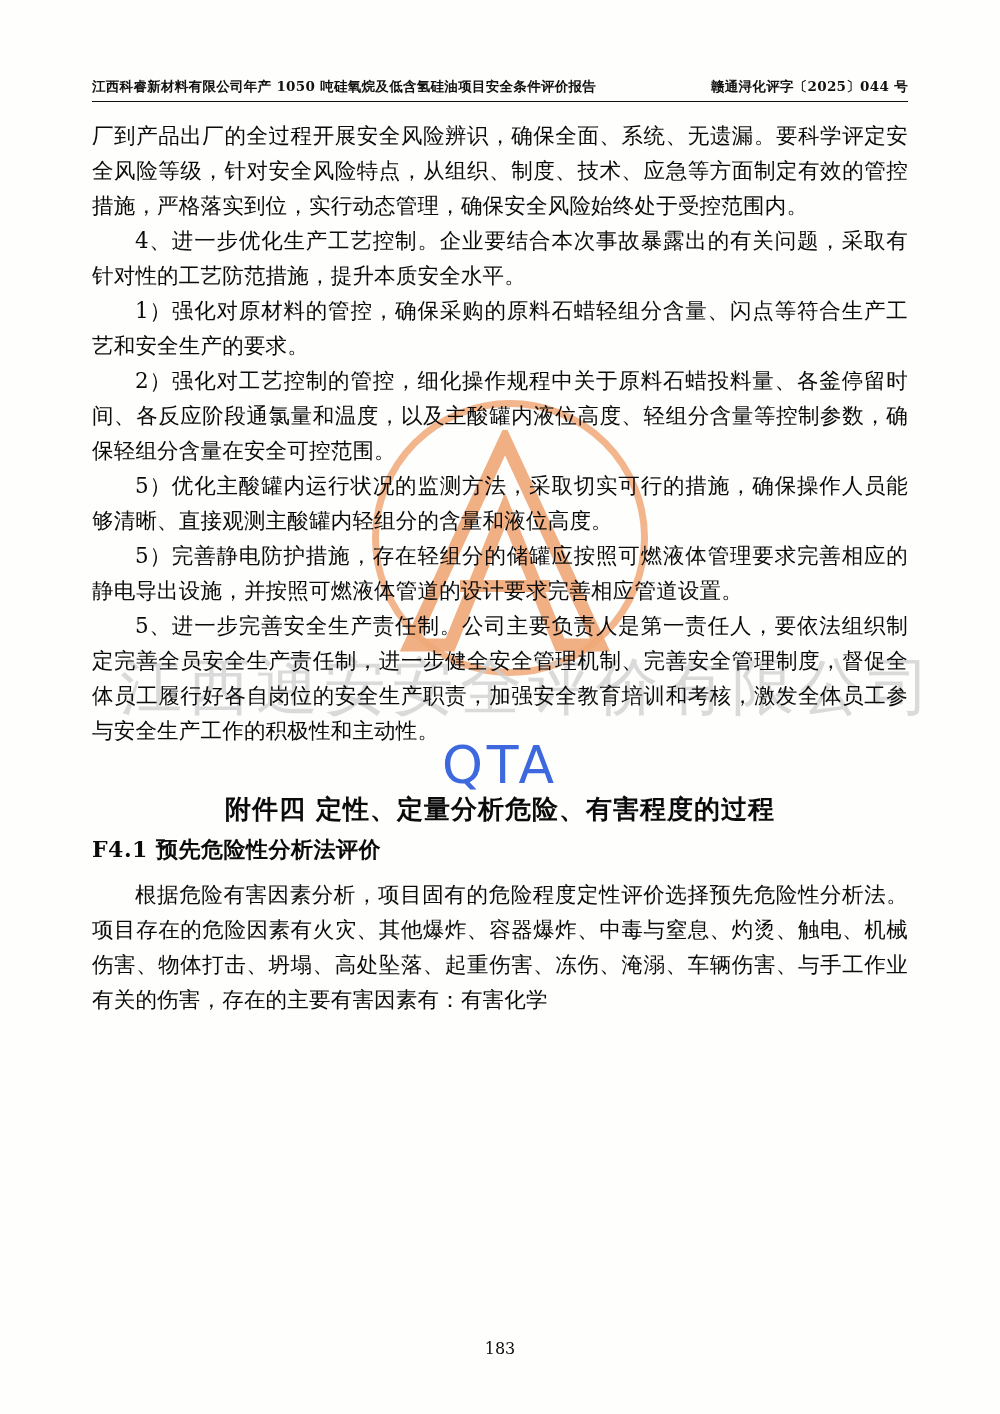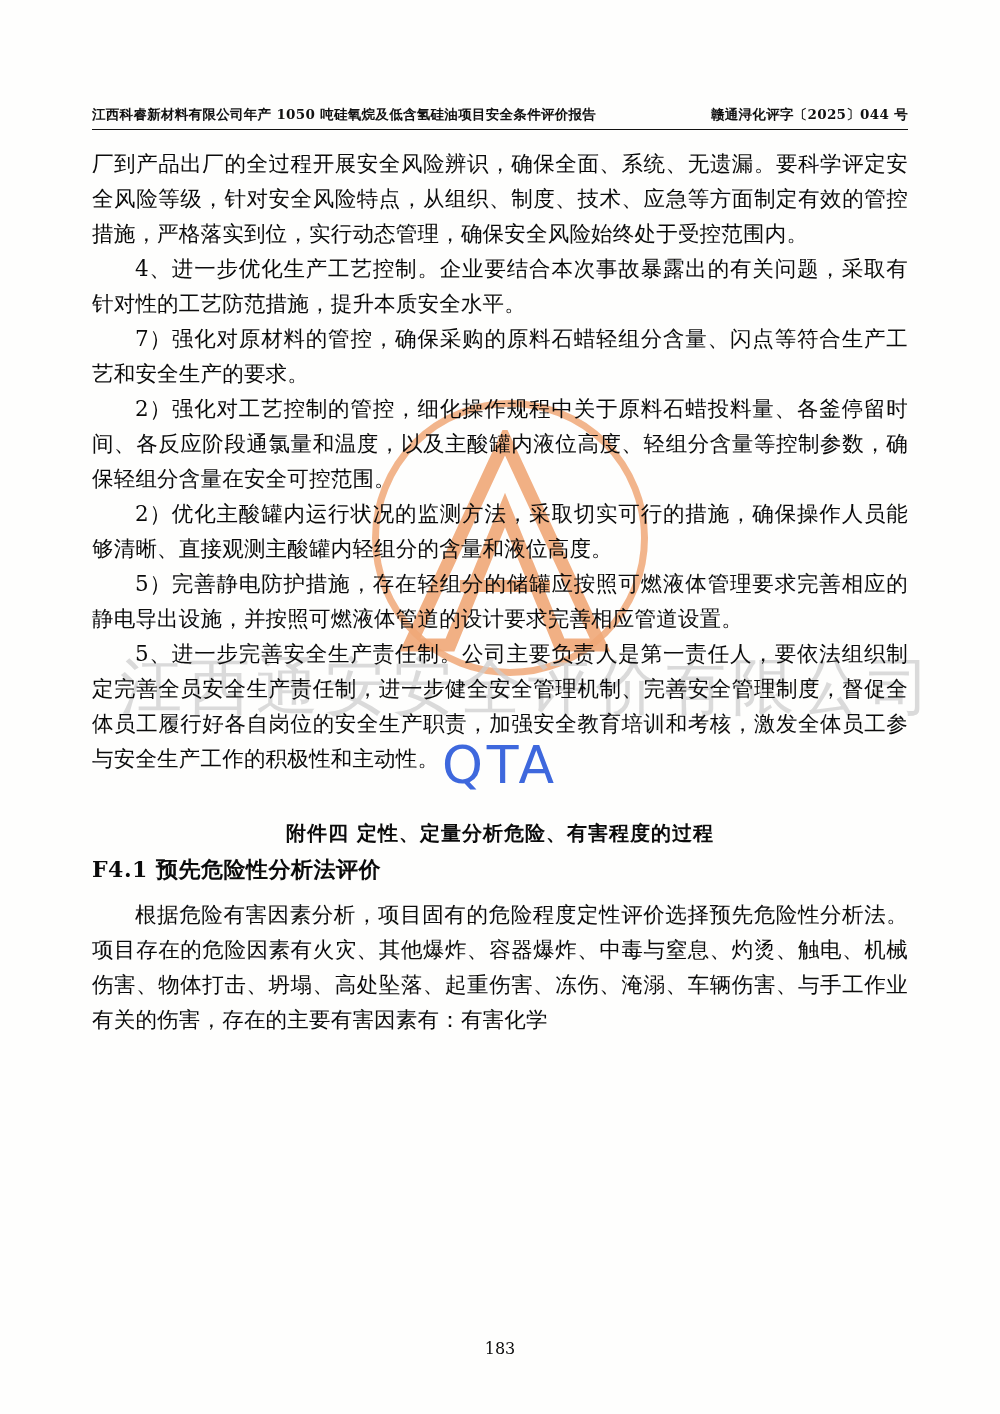--- a/index.html
+++ b/index.html
@@ -71,21 +71,21 @@
   }
 
   
   .content {
     position: relative;
     z-index: 10;
     padding: 0 92px;
   }
   .header {
     position: relative;
-    padding-top: 106px;
+    padding-top: 78px;
     display: flex;
     justify-content: space-between;
     align-items: flex-end;
     font-size: 13.5px;
     font-family: "DejaVu Serif", "Liberation Serif", serif;
     font-weight: bold;
     letter-spacing: .3px;
     color: #111;
     gap: 36px;
   }
@@ -106,21 +106,21 @@
     letter-spacing: .2px;
   }
   .body-text p {
     margin: 0;
   }
   .indent { text-indent: 2em; }
 
   .section-title {
     margin-top: 44px;
     text-align: center;
-    font-size: 20px;
+    font-size: 26px;
     font-weight: bold;
     letter-spacing: 1px;
   }
   .sub-title {
     margin-top: 8px;
     font-size: 22px;
     font-weight: bold;
     letter-spacing: .5px;
   }
   .after-title { margin-top: 12px; }
@@ -154,23 +154,23 @@
 
     <div class="header">
       <div class="header-left">江西科睿新材料有限公司年产 1050 吨硅氧烷及低含氢硅油项目安全条件评价报告</div>
       <div class="header-right">赣通浔化评字〔2025〕044 号</div>
     </div>
     <div class="header-rule"></div>
 
     <div class="body-text">
       <p>厂到产品出厂的全过程开展安全风险辨识，确保全面、系统、无遗漏。要科学评定安全风险等级，针对安全风险特点，从组织、制度、技术、应急等方面制定有效的管控措施，严格落实到位，实行动态管理，确保安全风险始终处于受控范围内。</p>
       <p class="indent">4、进一步优化生产工艺控制。企业要结合本次事故暴露出的有关问题，采取有针对性的工艺防范措施，提升本质安全水平。</p>
-      <p class="indent">7）强化对原材料的管控，确保采购的原料石蜡轻组分含量、闪点等符合生产工艺和安全生产的要求。</p>
+      <p class="indent">1）强化对原材料的管控，确保采购的原料石蜡轻组分含量、闪点等符合生产工艺和安全生产的要求。</p>
       <p class="indent">2）强化对工艺控制的管控，细化操作规程中关于原料石蜡投料量、各釜停留时间、各反应阶段通氯量和温度，以及主酸罐内液位高度、轻组分含量等控制参数，确保轻组分含量在安全可控范围。</p>
-      <p class="indent">2）优化主酸罐内运行状况的监测方法，采取切实可行的措施，确保操作人员能够清晰、直接观测主酸罐内轻组分的含量和液位高度。</p>
+      <p class="indent">5）优化主酸罐内运行状况的监测方法，采取切实可行的措施，确保操作人员能够清晰、直接观测主酸罐内轻组分的含量和液位高度。</p>
       <p class="indent">5）完善静电防护措施，存在轻组分的储罐应按照可燃液体管理要求完善相应的静电导出设施，并按照可燃液体管道的设计要求完善相应管道设置。</p>
       <p class="indent">5、进一步完善安全生产责任制。公司主要负责人是第一责任人，要依法组织制定完善全员安全生产责任制，进一步健全安全管理机制、完善安全管理制度，督促全体员工履行好各自岗位的安全生产职责，加强安全教育培训和考核，激发全体员工参与安全生产工作的积极性和主动性。</p>
     </div>
 
     <div class="section-title">附件四  定性、定量分析危险、有害程度的过程</div>
 
     <div class="sub-title">F4.1 预先危险性分析法评价</div>
 
     <div class="body-text after-title">
       <p class="indent">根据危险有害因素分析，项目固有的危险程度定性评价选择预先危险性分析法。项目存在的危险因素有火灾、其他爆炸、容器爆炸、中毒与窒息、灼烫、触电、机械伤害、物体打击、坍塌、高处坠落、起重伤害、冻伤、淹溺、车辆伤害、与手工作业有关的伤害，存在的主要有害因素有：有害化学</p>

